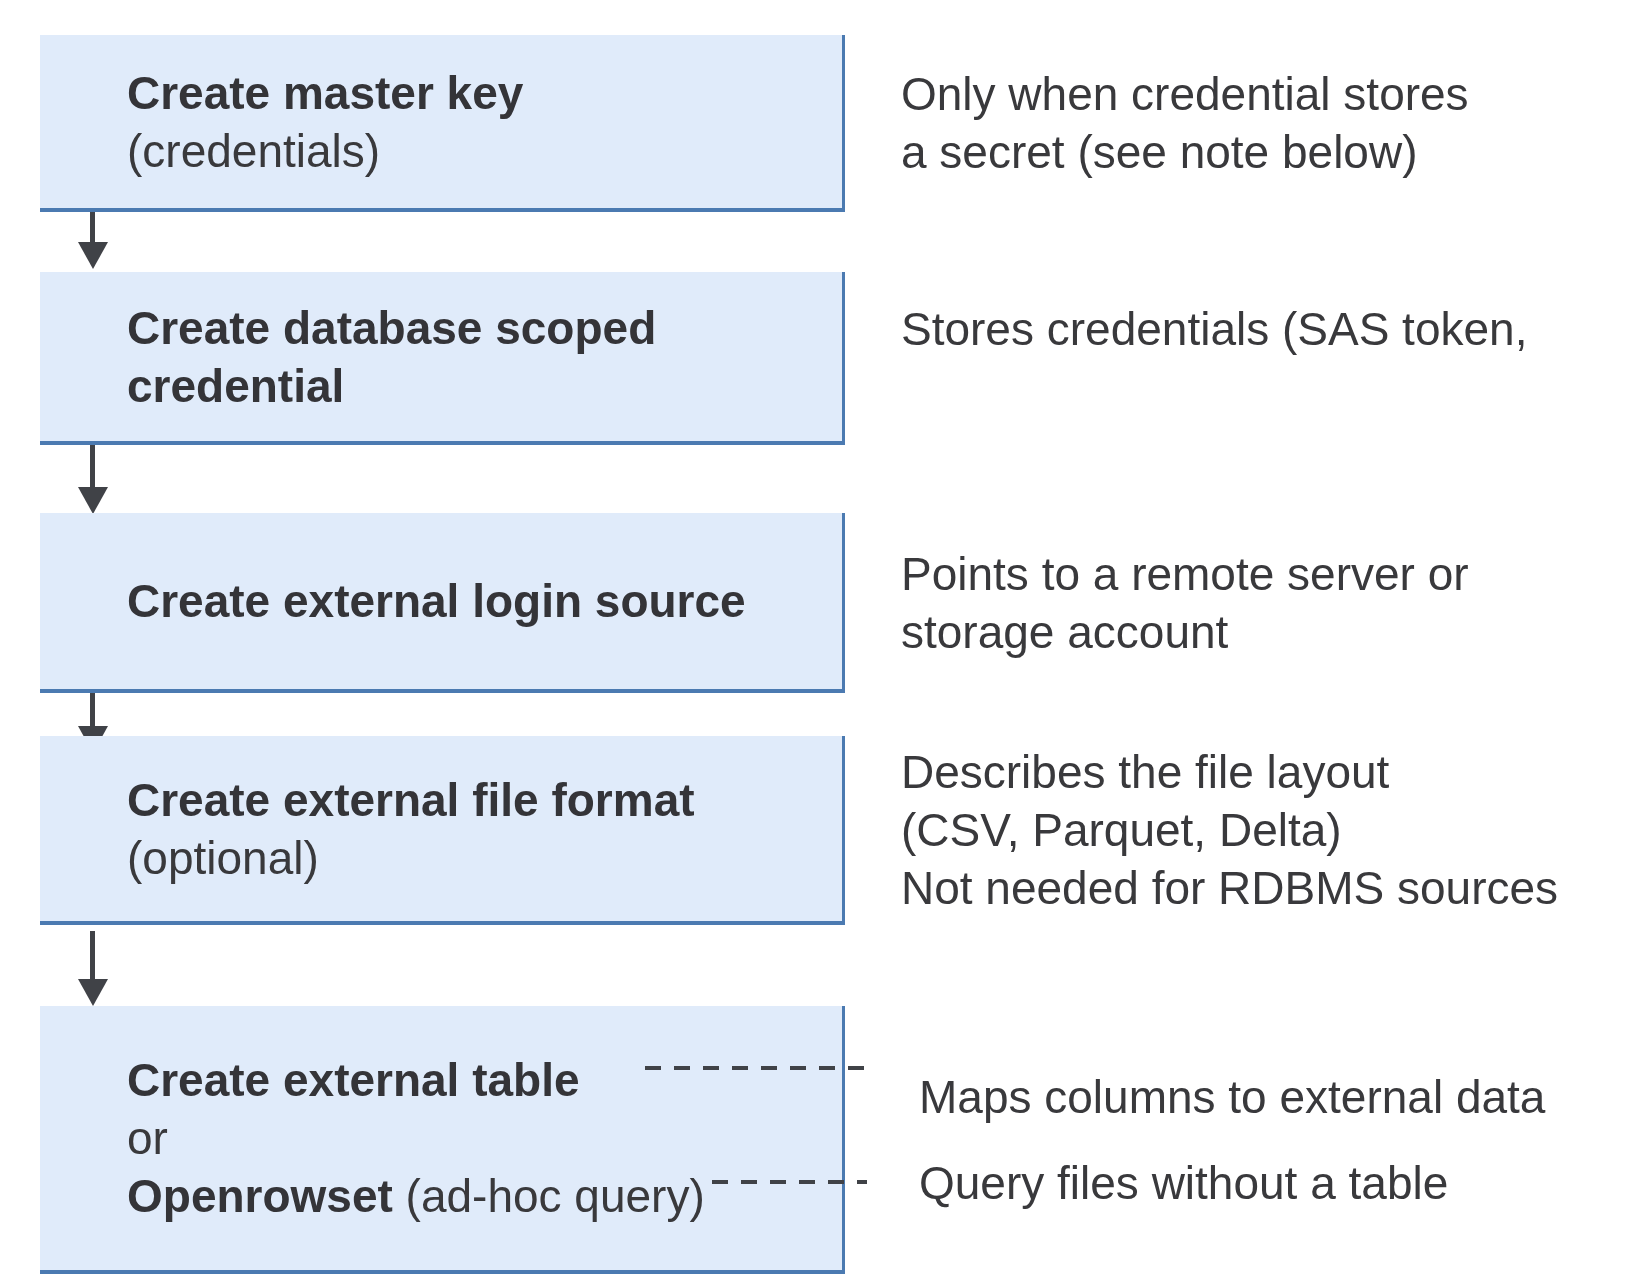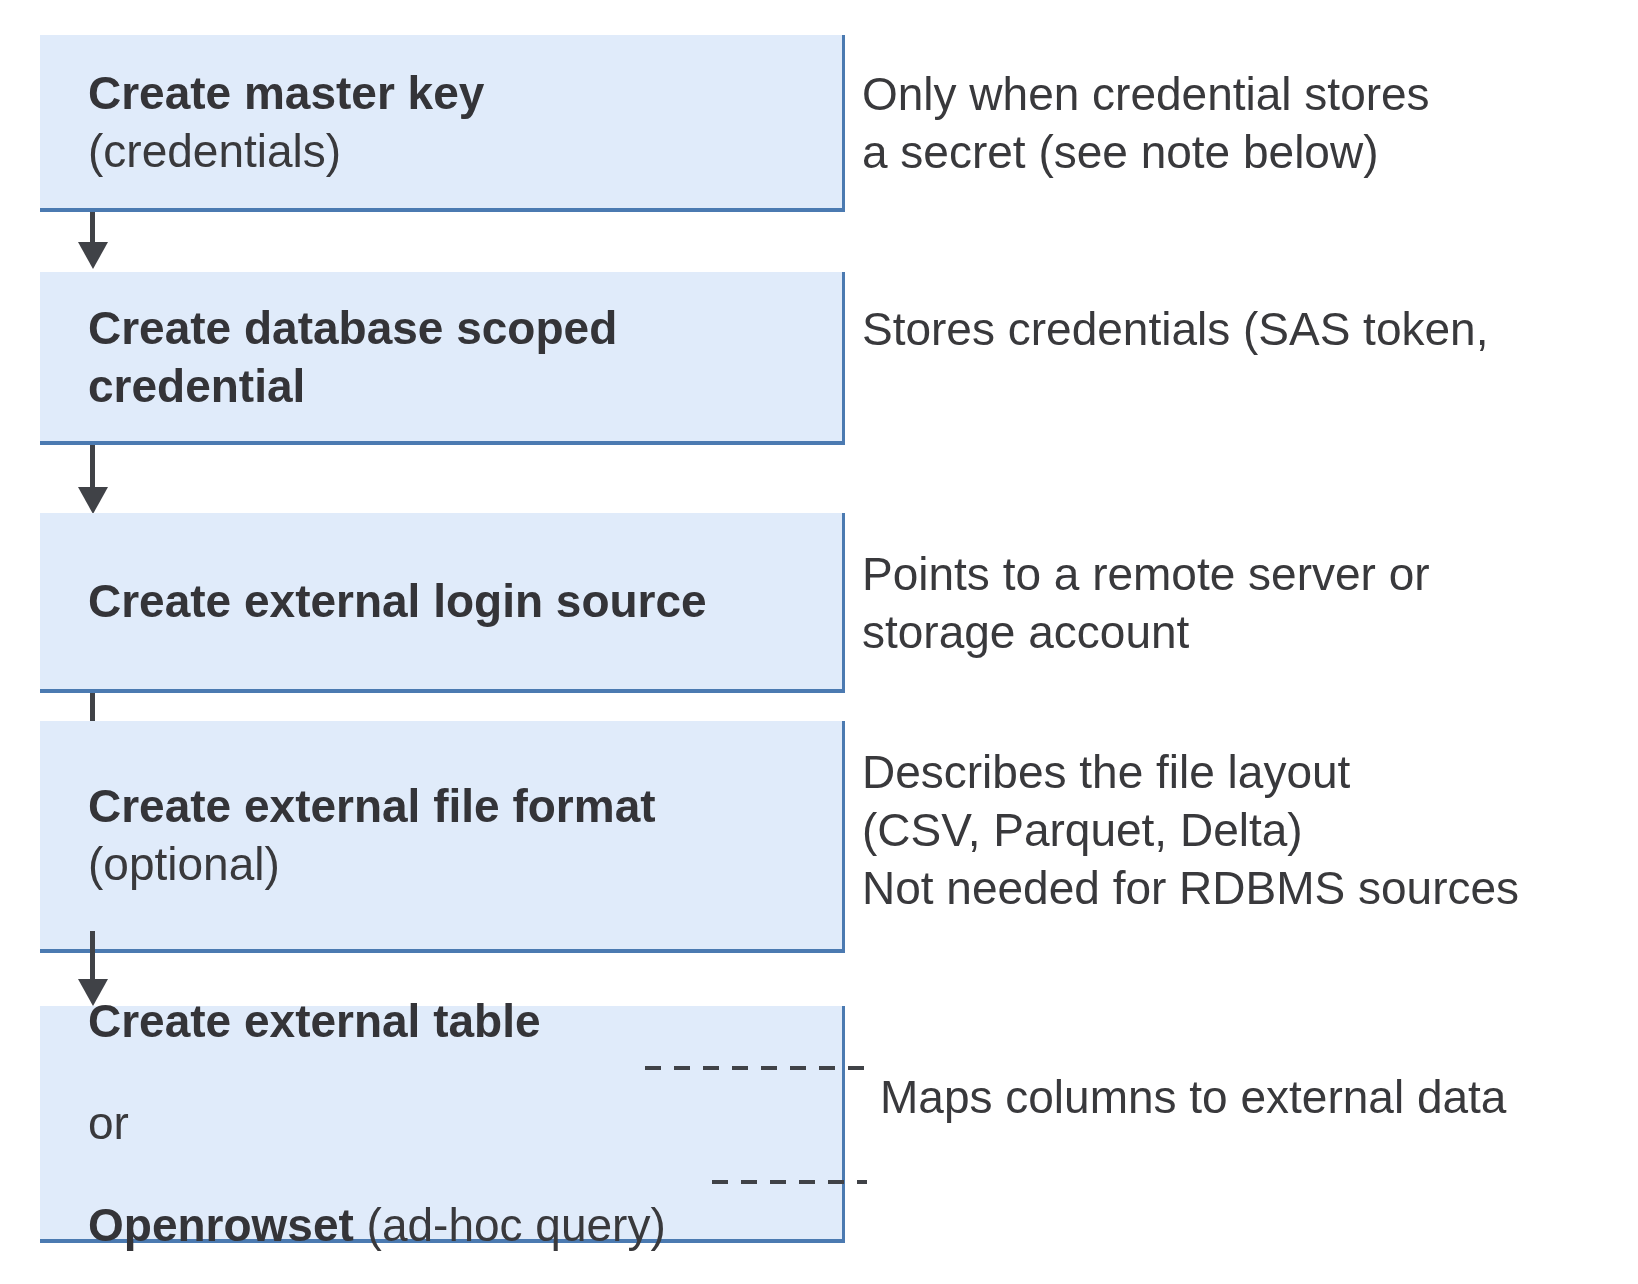--- a/index.html
+++ b/index.html
@@ -21,27 +21,28 @@
     border-right: 3px solid #4b7ab1;
     border-bottom: 4px solid #4b7ab1;
     display: flex;
     flex-direction: column;
     justify-content: center;
     padding-left: 48px;
   }
   .box1 { top: 35px;   height: 177px; }
   .box2 { top: 272px;  height: 173px; }
   .box3 { top: 513px;  height: 180px; }
-  .box4 { top: 721px;  height: 232px; }
-  .box5 { top: 1006px; height: 237px; gap: 44px; }
+  .box4 { top: 736px;  height: 189px; }
+  .box5 { top: 1006px; height: 268px; }
   .line {
     font-size: 46px;
     line-height: 58px;
     white-space: nowrap;
     color: #39393c;
+    margin-left: 39px;
   }
   .bold { font-weight: bold; color: #343438; }
   .arrow-stem {
     position: absolute;
     left: 90px;
     width: 5px;
     background: #404247;
   }
   .stem1 { top: 212px; height: 32px; }
   .stem2 { top: 445px; height: 44px; }
@@ -135,14 +136,17 @@
     <div class="line">or</div>
     <div class="line"><span class="bold">Openrowset</span><span> (ad-hoc query)</span></div>
   </div>
 
   <div class="dash dash1"></div>
   <div class="dash dash2"></div>
 
   <div class="annotation ann1">
     <div class="line">Maps columns to external data</div>
   </div>
+  <div class="annotation ann2">
+    <div class="line">Query files without a table</div>
+  </div>
 
 </div>
 
 </body></html>

